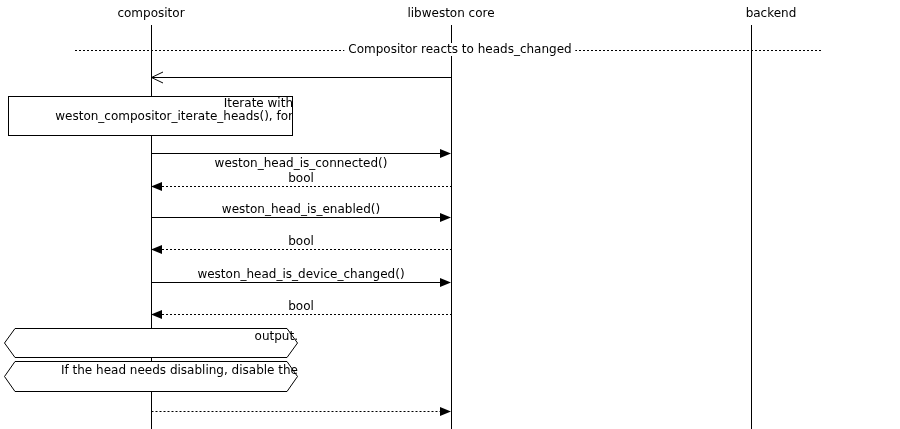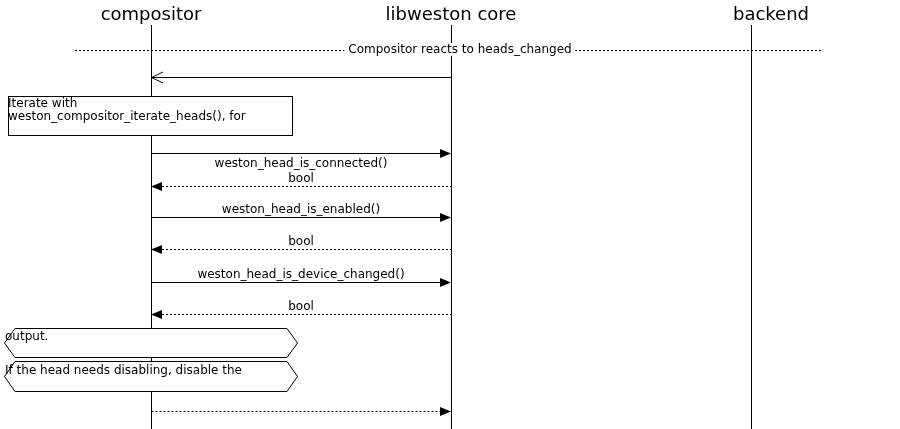--- a/index.html
+++ b/index.html
@@ -25,29 +25,29 @@
   .txt {
     position: absolute;
     white-space: nowrap;
     line-height: 13px;
     color: #000000;
   }
   .center {
     transform: translateX(-50%);
   }
   .participant {
-    font-size: 18px;
+    font-size: 12px;
   }
   .divider-label {
     background: #ffffff;
     padding: 0 4px;
   }
   .note-text {
     position: absolute;
-    text-align: left;
+    text-align: right;
     line-height: 13px;
     white-space: nowrap;
   }
 </style>
 </head>
 <body>
 
 <div class="diagram">
 
   <svg width="900" height="429" viewBox="0 0 900 429">

